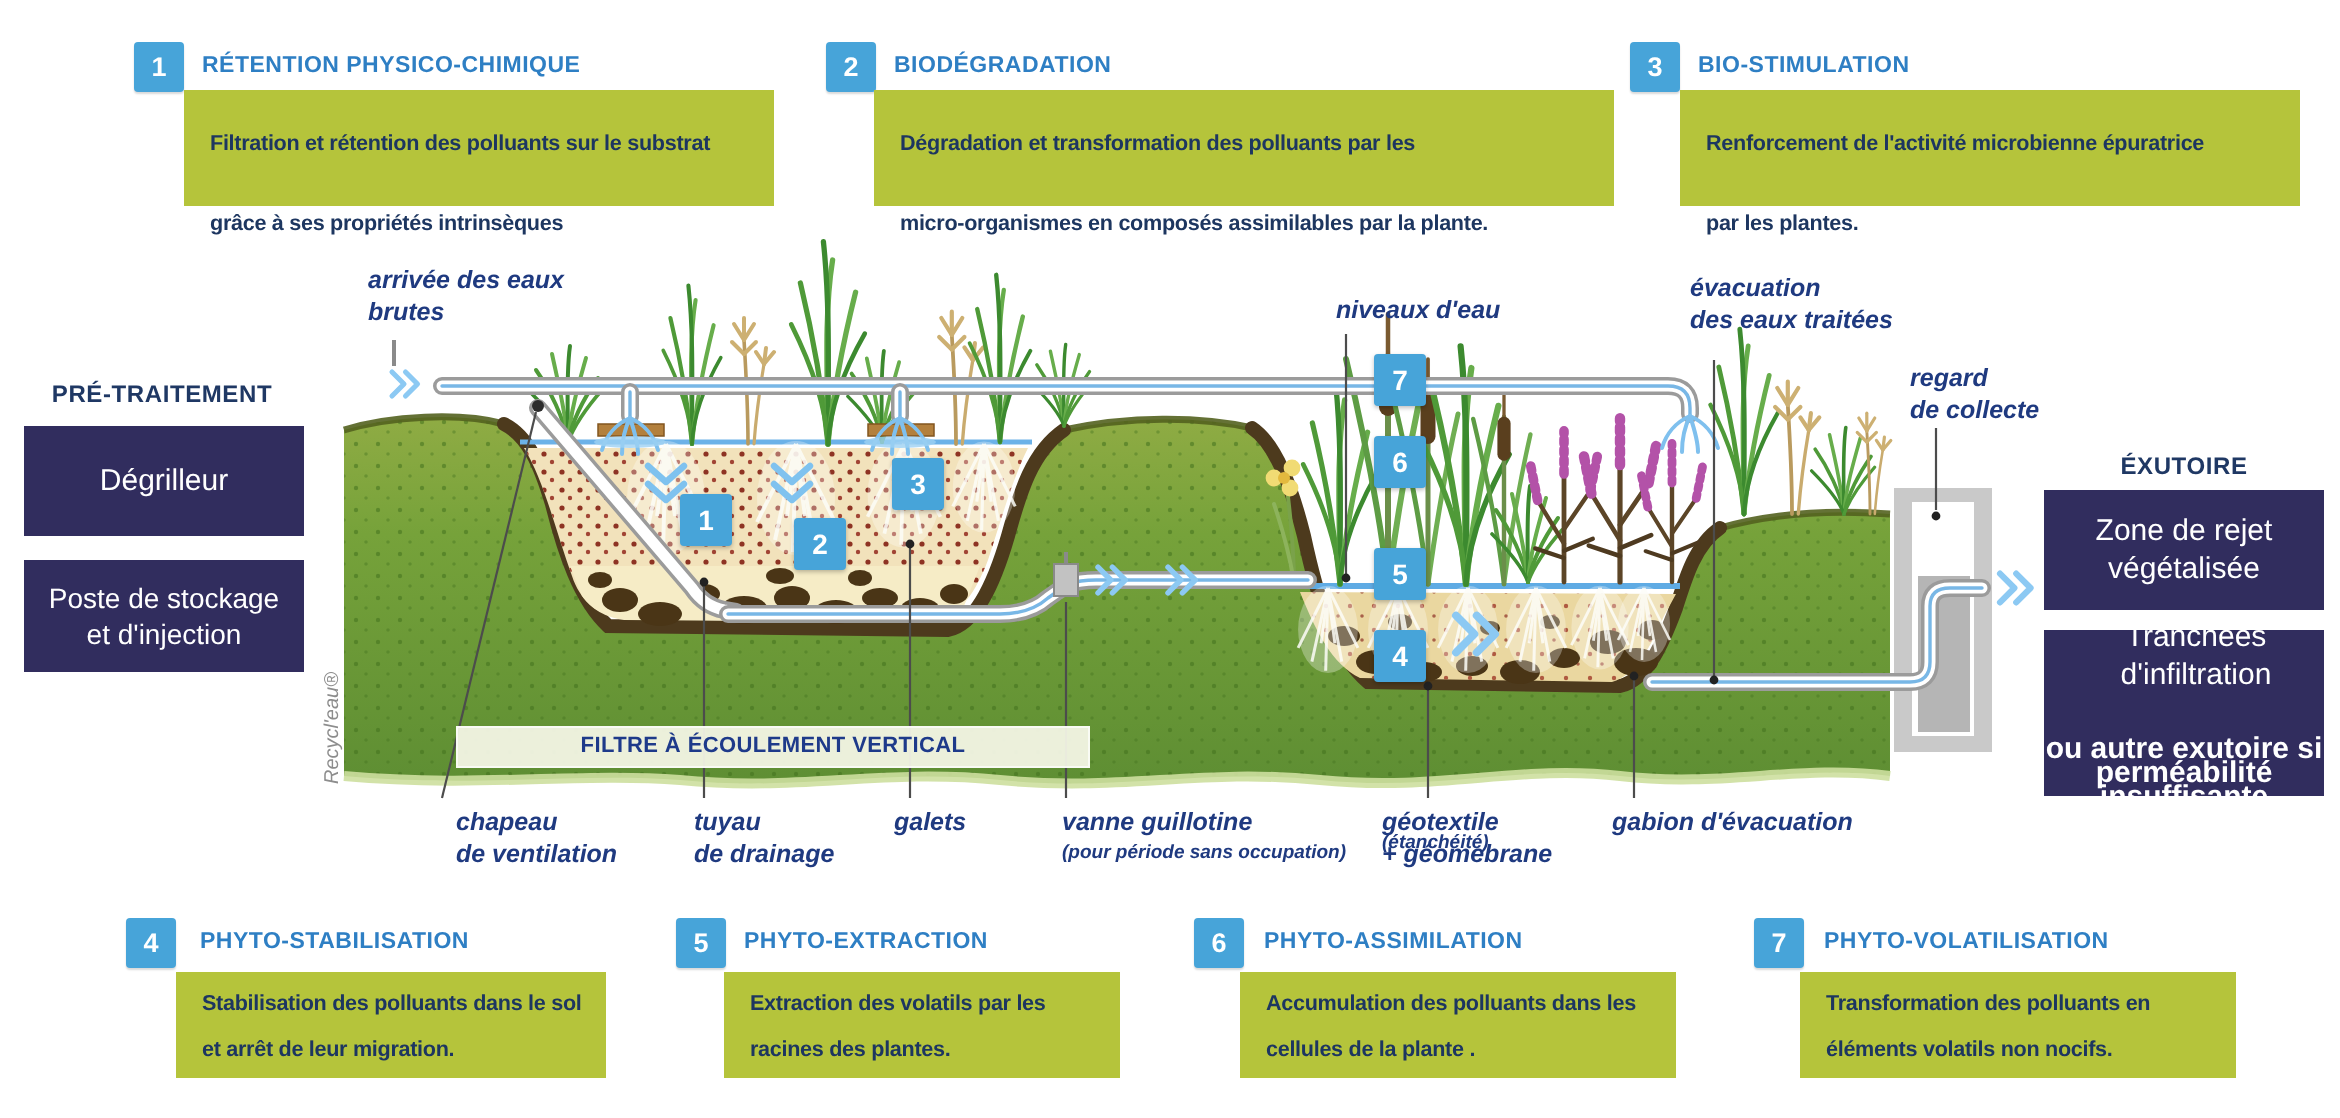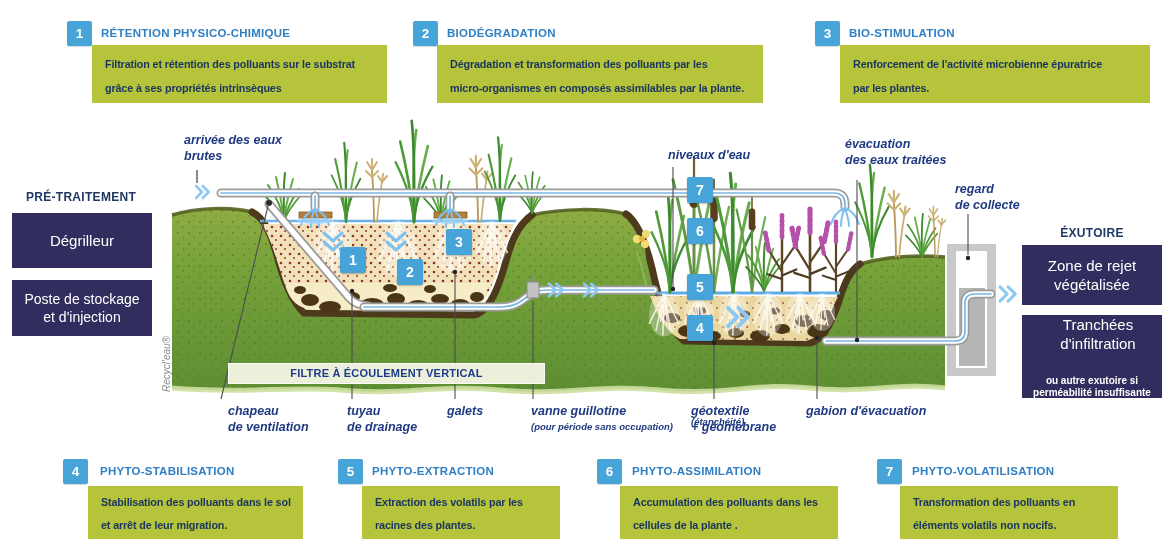--- a/index.html
+++ b/index.html
@@ -13,35 +13,35 @@
     position:absolute;left:0;top:0;width:25px;height:25px;background:#47a4d9;
     color:#fff;font-weight:bold;font-size:13.5px;text-align:center;line-height:25px;
     border-radius:2px;box-shadow:0 1px 1px rgba(0,0,0,.15);
   }
   .ptitle{
     position:absolute;left:34px;top:6px;white-space:nowrap;
     color:#2e7fc4;font-weight:bold;font-size:11.5px;letter-spacing:.25px;
   }
   .pbody{
     position:absolute;left:25px;top:24px;background:#b5c43b;height:58px;
-    color:#1d3660;font-size:10.8px;letter-spacing:-0.15px;line-height:24px;
+    color:#1d3660;font-size:10.8px;letter-spacing:-0.15px;line-height:40px;
     padding:7px 6px 0 13px;box-sizing:border-box;white-space:pre-line;font-weight:bold;
   }
   .pbox.bottom .pbody{top:27px;height:53px;line-height:23px;padding-top:5px;}
   
   .side-header{
     position:absolute;color:#1f3864;font-weight:bold;font-size:12px;
     letter-spacing:.3px;text-align:center;white-space:nowrap;
   }
   .navybox{
     position:absolute;background:#312d5e;color:#fff;text-align:center;
     display:flex;flex-direction:column;justify-content:center;align-items:center;
     white-space:pre-line;font-size:15px;line-height:19px;
   }
-  .navybox .note{font-size:10px;line-height:12px;margin-top:22px;font-weight:bold;}
+  .navybox .note{font-size:15px;line-height:12px;margin-top:22px;font-weight:bold;}
   
   .dlabel{
     position:absolute;color:#1f3a80;font-style:italic;font-weight:bold;
     font-size:12.5px;line-height:16px;white-space:pre-line;
   }
   .dlabel.small{font-size:9.5px;line-height:12px;}
   .filterbar{
     position:absolute;height:21px;background:rgba(246,248,232,.93);
     border:1px solid rgba(255,255,255,.7);box-sizing:border-box;
     color:#1e3a8a;font-weight:bold;font-size:11px;letter-spacing:.2px;
@@ -354,21 +354,21 @@
 
   <div class="pbox" style="left:67px;top:21px;">
     <div class="badge">1</div>
     <div class="ptitle">RÉTENTION PHYSICO-CHIMIQUE</div>
     <div class="pbody" style="width:295px;">Filtration et rétention des polluants sur le substrat
 grâce à ses propriétés intrinsèques</div>
   </div>
   <div class="pbox" style="left:413px;top:21px;">
     <div class="badge">2</div>
     <div class="ptitle">BIODÉGRADATION</div>
-    <div class="pbody" style="left:24px;width:326px;">Dégradation et transformation des polluants par les
+    <div class="pbody" style="left:24px;width:370px;">Dégradation et transformation des polluants par les
 micro-organismes en composés assimilables par la plante.</div>
   </div>
   <div class="pbox" style="left:815px;top:21px;">
     <div class="badge">3</div>
     <div class="ptitle">BIO-STIMULATION</div>
     <div class="pbody" style="width:310px;">Renforcement de l'activité microbienne épuratrice
 par les plantes.</div>
   </div>
 
   <div class="pbox bottom" style="left:63px;top:459px;">

